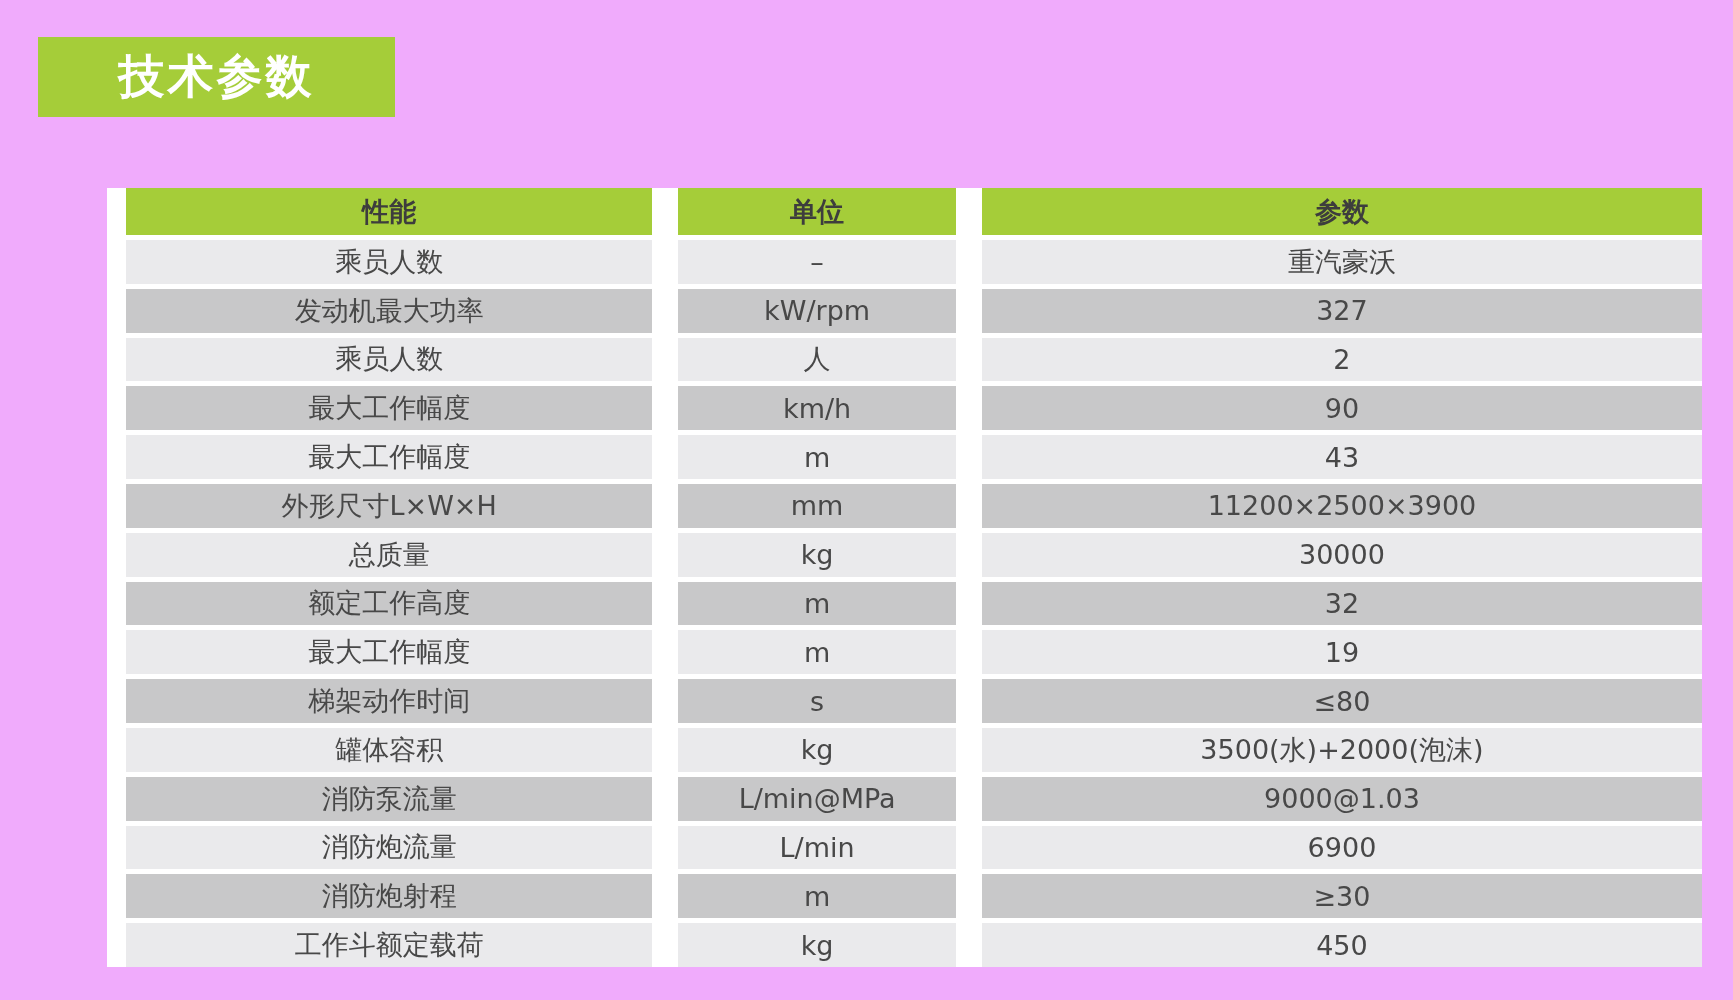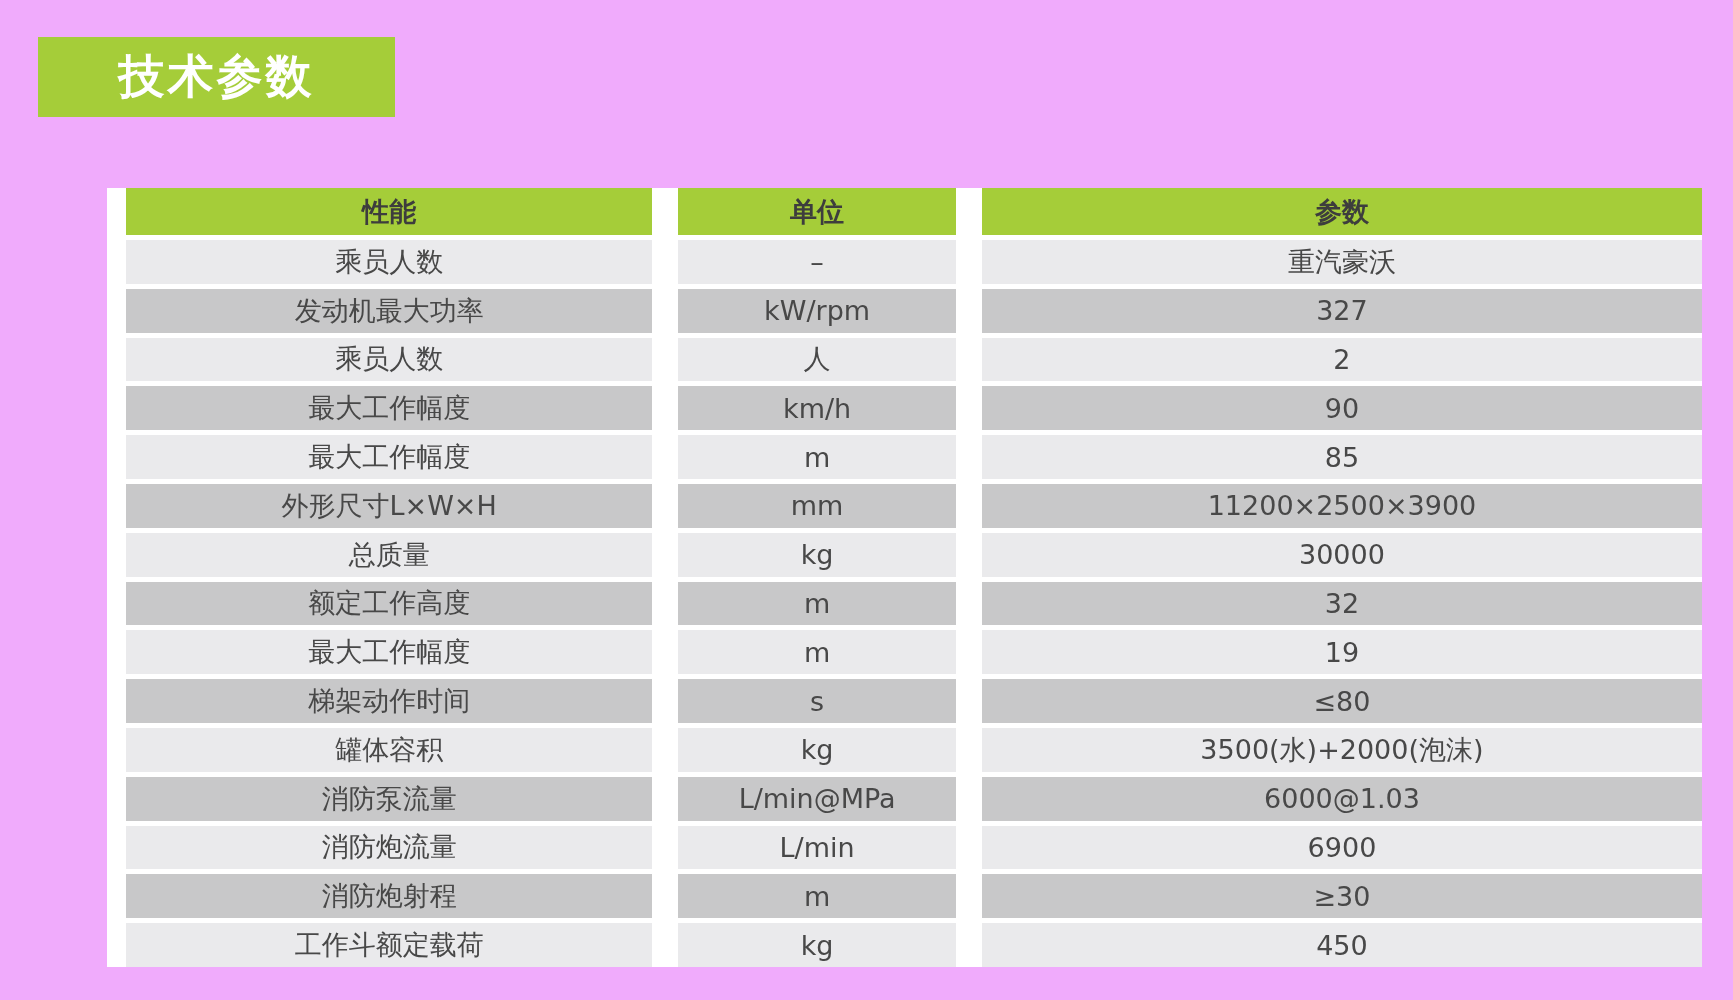--- a/index.html
+++ b/index.html
@@ -101,21 +101,21 @@
 
     <div class="t-row">
       <div class="cell">最大工作幅度</div>
       <div class="cell">km/h</div>
       <div class="cell">90</div>
     </div>
 
     <div class="t-row">
       <div class="cell">最大工作幅度</div>
       <div class="cell">m</div>
-      <div class="cell">85</div>
+      <div class="cell">43</div>
     </div>
 
     <div class="t-row">
       <div class="cell">外形尺寸L×W×H</div>
       <div class="cell">mm</div>
       <div class="cell">11200×2500×3900</div>
     </div>
 
     <div class="t-row">
       <div class="cell">总质量</div>
@@ -143,21 +143,21 @@
 
     <div class="t-row">
       <div class="cell">罐体容积</div>
       <div class="cell">kg</div>
       <div class="cell">3500(水)+2000(泡沫)</div>
     </div>
 
     <div class="t-row">
       <div class="cell">消防泵流量</div>
       <div class="cell">L/min@MPa</div>
-      <div class="cell">6000@1.03</div>
+      <div class="cell">9000@1.03</div>
     </div>
 
     <div class="t-row">
       <div class="cell">消防炮流量</div>
       <div class="cell">L/min</div>
       <div class="cell">6900</div>
     </div>
 
     <div class="t-row">
       <div class="cell">消防炮射程</div>

